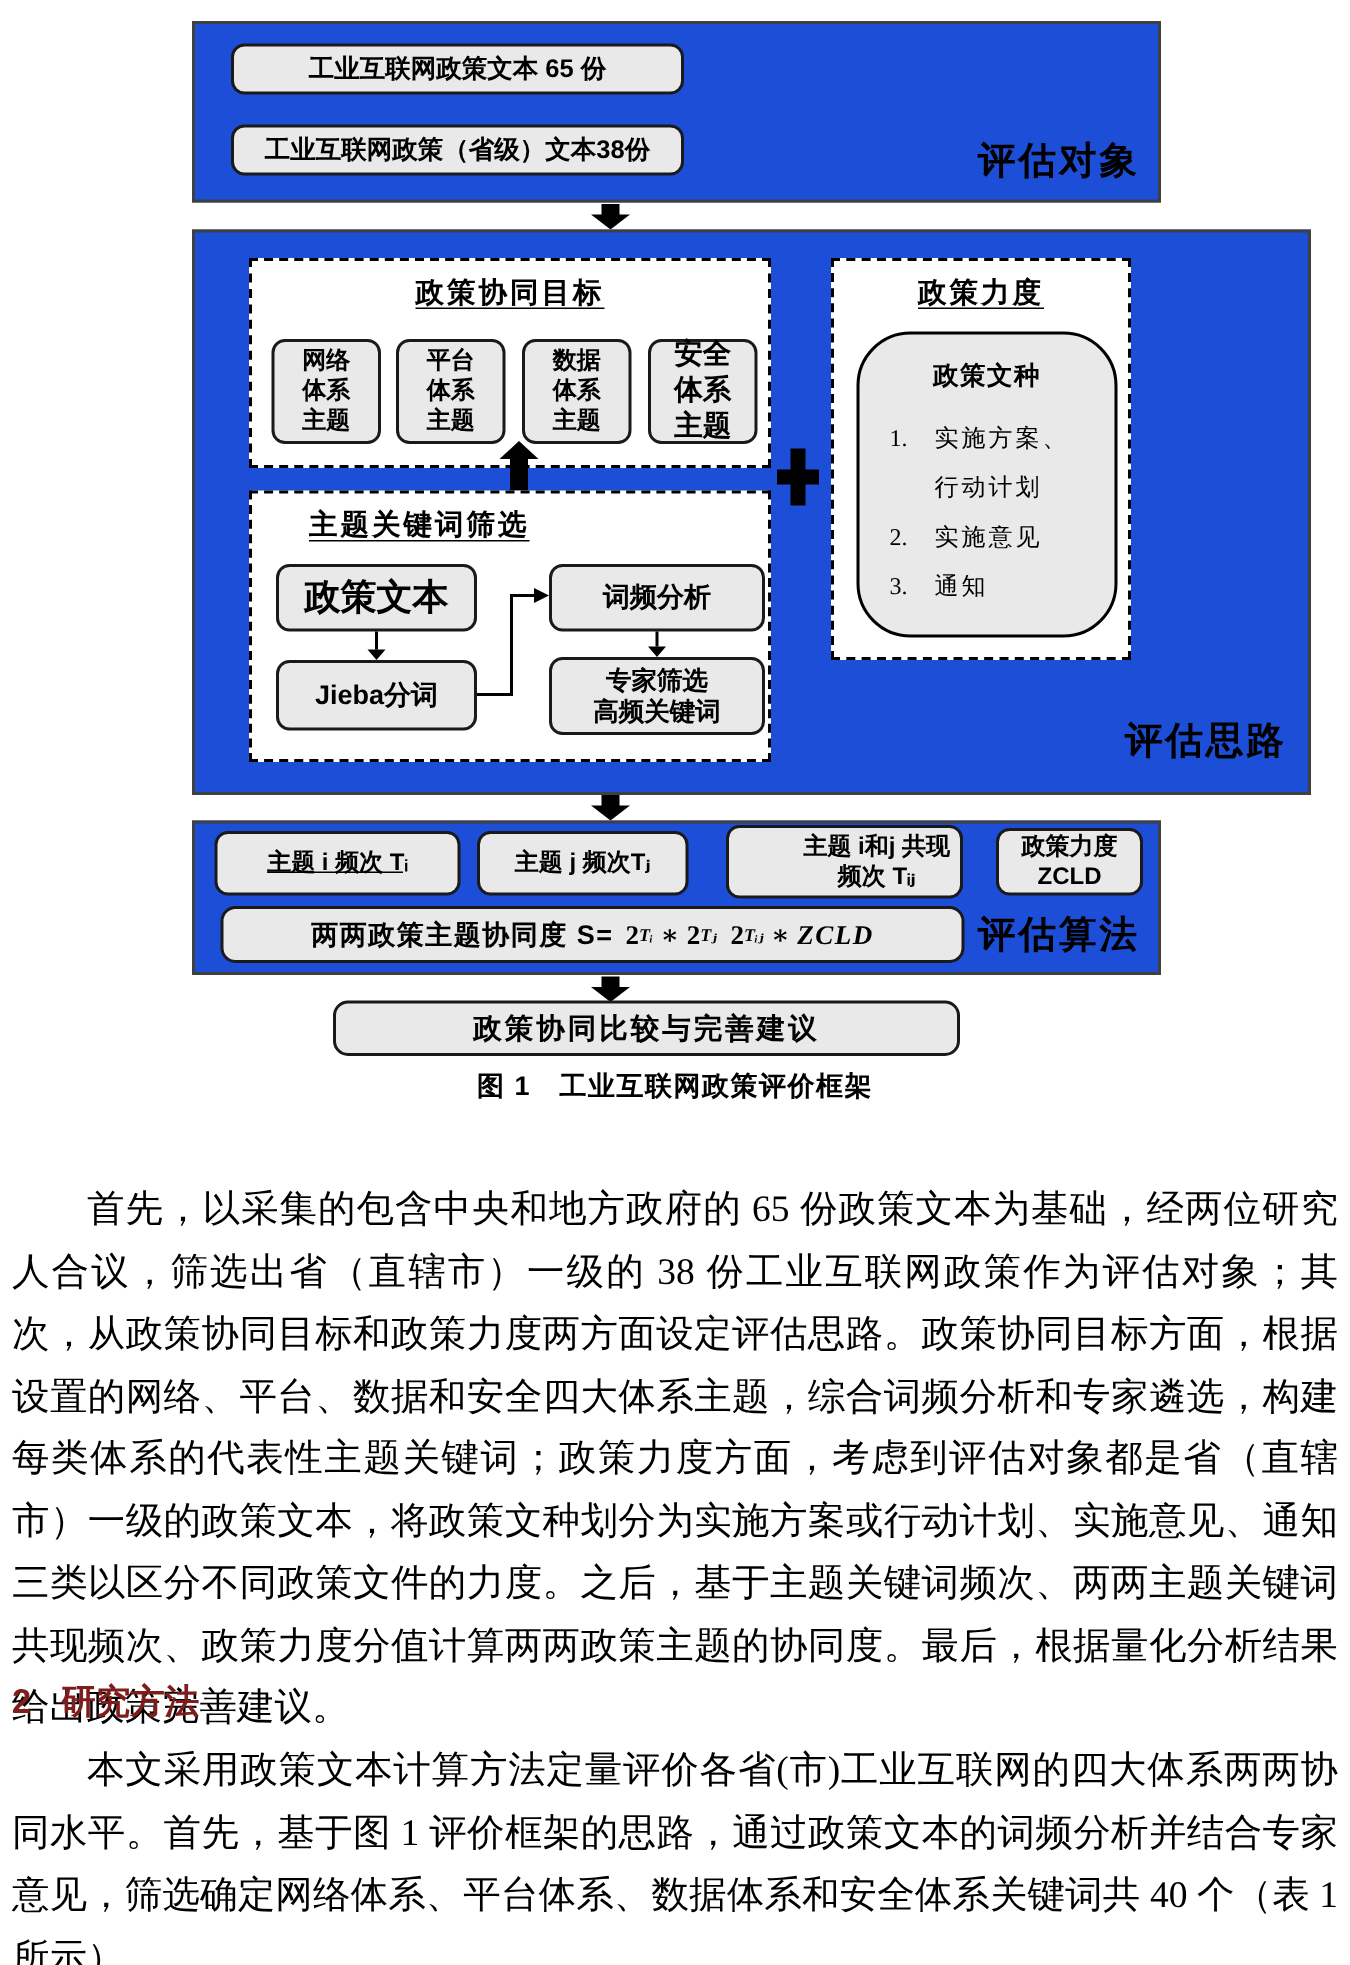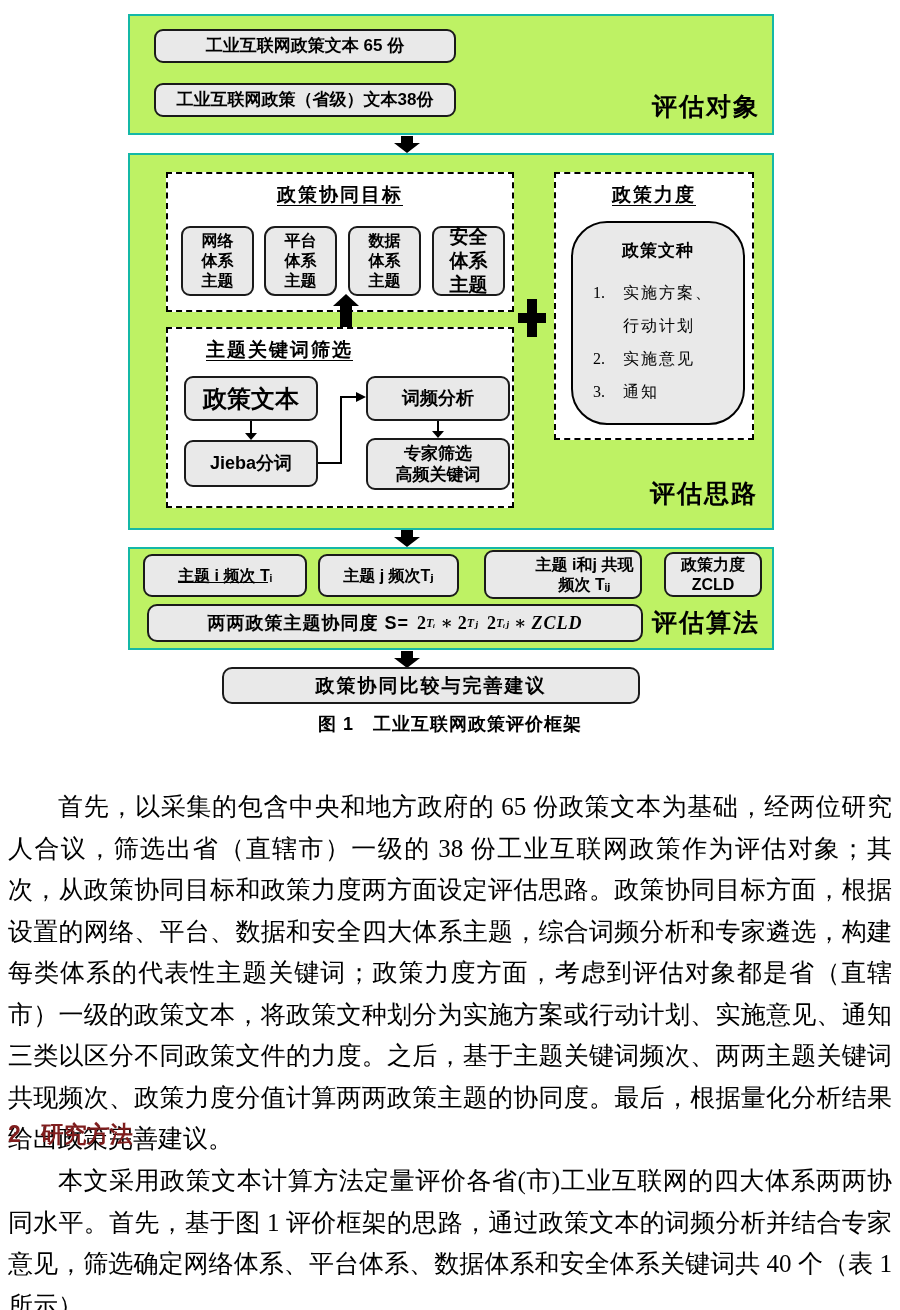--- a/index.html
+++ b/index.html
@@ -3,21 +3,21 @@
 <meta charset="utf-8">
 <style>
   * { margin:0; padding:0; box-sizing:border-box; }
   html,body { background:#ffffff; }
   .page {
     position:relative; width:900px; height:1310px; background:#fff;
     font-family:"Liberation Sans","DejaVu Sans",sans-serif; color:#000;
     overflow:hidden;
   }
   
-  .sec { position:absolute; border:2px solid #14b8a6; background:#bef264; }
+  .sec { position:absolute; border:2px solid #404040; background:#1d4ed8; }
   .rbox {
     position:absolute; background:#e9e9e9; border:2px solid #1a1a1a; border-radius:9px;
     display:flex; align-items:center; justify-content:center; text-align:center;
     font-size:17px; font-weight:600; line-height:1.25; white-space:pre-line;
   }
   .dashed { position:absolute; border:2px dashed #000; background:#fff; }
   .underlined-title {
     position:absolute; font-size:19px; font-weight:bold; text-decoration:underline;
     text-underline-offset:4px; letter-spacing:2px;
   }
@@ -88,28 +88,28 @@
       <span>工业互联网政策文本 65 份</span>
     </div>
     <div class="rbox" style="left:24px; top:67px; width:302px; height:34px;">
       <span>工业互联网政策（省级）文本38份</span>
     </div>
     <div class="zone-label" style="right:12px; bottom:10px;">评估对象</div>
   </div>
 
   <div class="big-arrow-down" style="left:394px; top:136px;"></div>
 
-  <div class="sec" style="left:128px; top:153px; width:646px; height:377px;">
+  <div class="sec" style="left:128px; top:153px; width:746px; height:377px;">
 
     <div class="dashed" style="left:36px; top:17px; width:348px; height:140px;">
       <div class="underlined-title" style="left:0; right:0; top:8px; text-align:center;">政策协同目标</div>
       <div class="rbox" style="left:13px; top:52px; width:73px; height:70px; font-size:16px;">网络
 体系
 主题</div>
-      <div class="rbox" style="left:96px; top:52px; width:73px; height:70px; font-size:16px;border-radius:11px;">平台
+      <div class="rbox" style="left:96px; top:52px; width:73px; height:70px; font-size:16px;">平台
 体系
 主题</div>
       <div class="rbox" style="left:180px; top:52px; width:73px; height:70px; font-size:16px;">数据
 体系
 主题</div>
       <div class="rbox" style="left:264px; top:52px; width:73px; height:70px; font-size:19px;">安全
 体系
 主题</div>
     </div>
 

